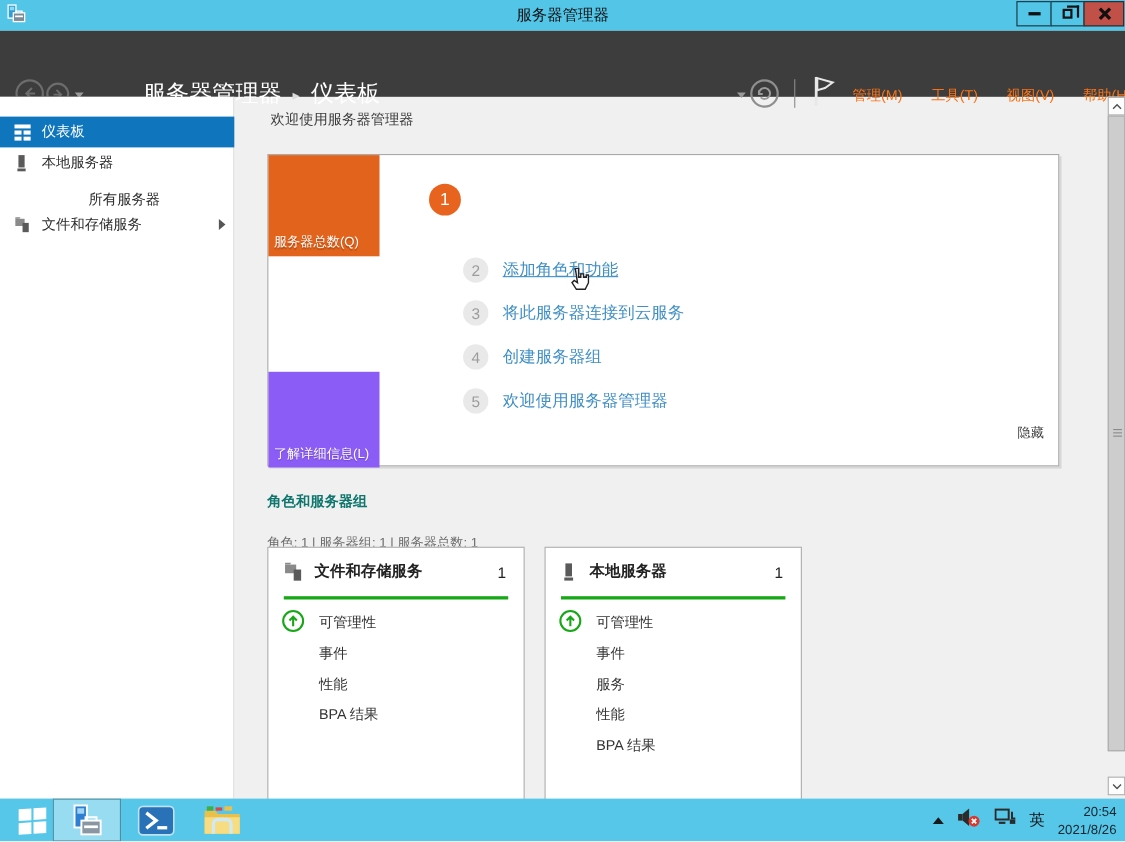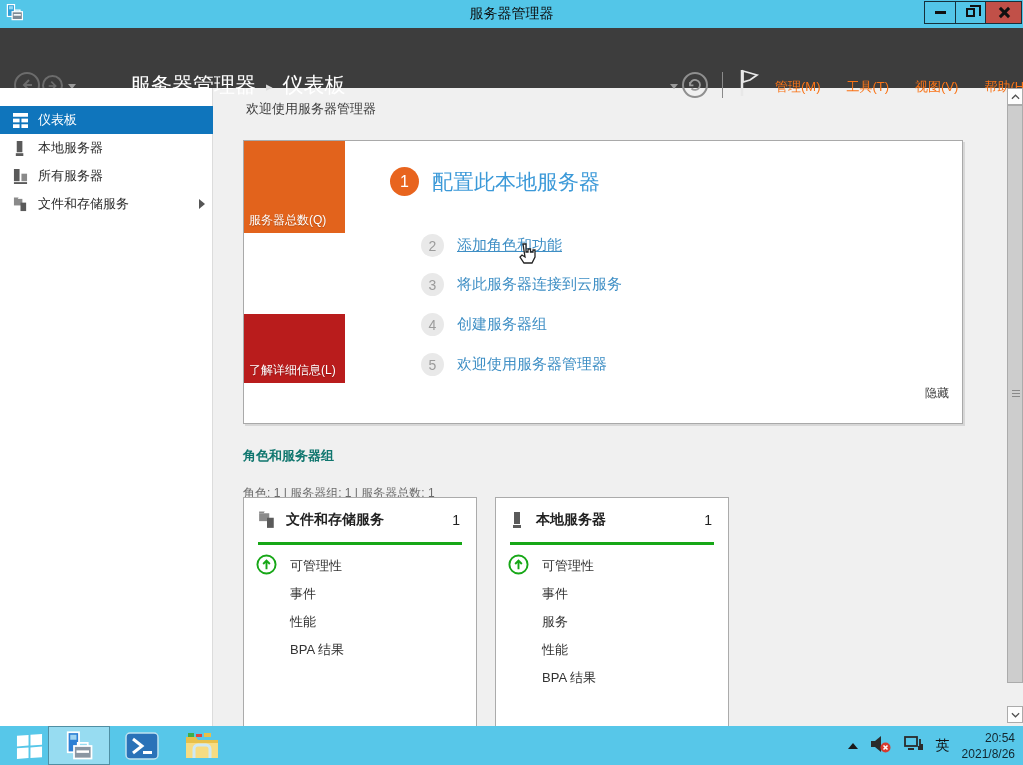--- a/index.html
+++ b/index.html
@@ -48,21 +48,21 @@
   .expand-arrow { position:absolute; right:8px; width:0; height:0; border-top:5px solid transparent; border-bottom:5px solid transparent; border-left:6px solid #ffffff; outline:none; }
   .expand-arrow::before { content:""; position:absolute; left:-6px; top:-5px; width:0; height:0; border-top:5px solid transparent; border-bottom:5px solid transparent; border-left:6px solid #555; }
 
   
   .welcome-title { left:246px; top:100px; font-size:13px; color:#3c3c3c; }
   .panel { left:243px; top:140px; width:720px; height:284px; background:#ffffff; border:1px solid #a9a9a9; box-shadow:2px 2px 0 rgba(0,0,0,0.10); }
   .tile { position:absolute; left:0; width:101px; cursor:pointer; }
   .tile-label { position:absolute; left:5px; bottom:4px; color:#ffffff; font-size:12px; text-shadow:0 1px 1px rgba(0,0,0,0.25); }
   .tile1 { top:0; height:92px; background:#e2631c; }
   .tile2 { top:94px; height:91px; background:#f2a73c; }
-  .tile3 { top:173px; height:69px; background:#b91c1c; }
+  .tile3 { top:197px; height:87px; background:#8b5cf6; }
   .step { position:absolute; display:flex; align-items:center; gap:13px; cursor:pointer; }
   .step-circle { border-radius:50%; display:flex; align-items:center; justify-content:center; }
   .step1 .step-circle { width:29px; height:29px; background:#e8641e; color:#fff; font-size:16px; }
   .step1 { left:146px; top:26px; }
   .step1 .step-label { font-size:21px; color:#3b99d8; }
   .stepN .step-circle { width:23px; height:23px; background:#e9e9e9; color:#9b9b9b; font-size:14px; }
   .stepN { left:177px; }
   .stepN .step-label { font-size:15px; color:#3f8fc5; }
   .step-hover .step-label { text-decoration:underline; }
   .hide-link { position:absolute; right:13px; top:244px; font-size:12px; color:#3c3c3c; cursor:pointer; }
@@ -179,21 +179,21 @@
       </svg>
       <span>仪表板</span>
     </div>
     <div class="side-item" style="top:46px;">
       <svg width="15" height="15" viewBox="0 0 16 16">
         <rect x="4" y="0" width="6" height="12" fill="#5a5a5a"></rect>
           <rect x="3" y="13" width="8" height="3" fill="#5a5a5a"></rect>
       </svg>
       <span>本地服务器</span>
     </div>
-    <div class="side-item" style="top:74px;">
+    <div class="side-item" style="top:74px;flex-direction:column;">
       <svg width="15" height="15" viewBox="0 0 16 16">
         <rect x="1" y="0" width="6" height="13" fill="#5a5a5a"></rect>
           <rect x="9" y="5" width="6" height="8" fill="#8a8a8a"></rect>
         <rect x="1" y="14" width="14" height="2" fill="#5a5a5a"></rect>
       </svg>
       <span>所有服务器</span>
     </div>
     <div class="side-item" style="top:102px;">
       <svg width="15" height="15" viewBox="0 0 16 16">
         <rect x="1" y="2" width="9" height="7" fill="#8a8a8a"></rect>
@@ -210,21 +210,20 @@
   <div class="abs panel">
     <div class="tile tile1">
       <span class="tile-label">服务器总数(Q)</span>
     </div>
     <div class="tile tile3">
       <span class="tile-label">了解详细信息(L)</span>
     </div>
 
     <div class="step step1">
       <span class="step-circle">1</span>
-      <span class="step-label">配置此本地服务器</span>
     </div>
     <div class="step stepN step-hover" style="top:93px;">
       <span class="step-circle">2</span>
       <span class="step-label">添加角色和功能</span>
     </div>
     <div class="step stepN" style="top:132px;">
       <span class="step-circle">3</span>
       <span class="step-label">将此服务器连接到云服务</span>
     </div>
     <div class="step stepN" style="top:172px;">

